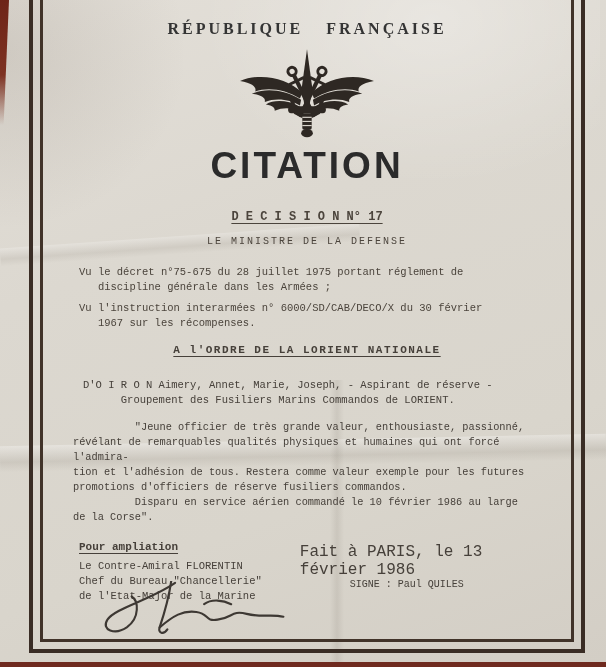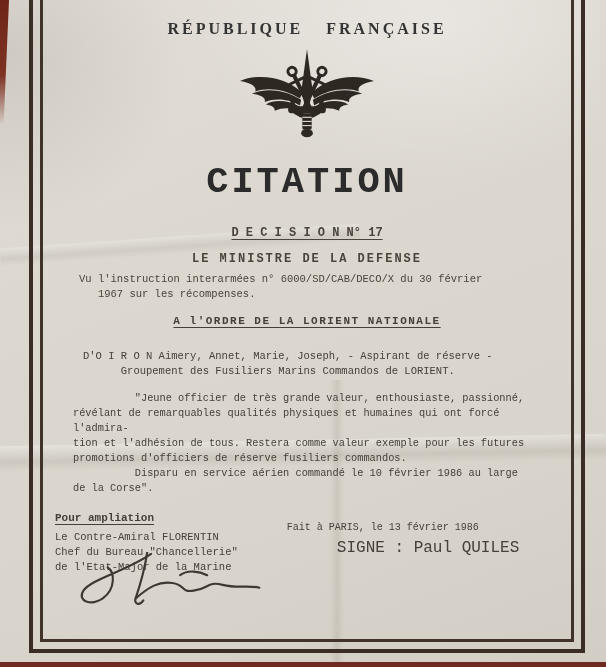--- a/index.html
+++ b/index.html
@@ -26,39 +26,39 @@
   .frame{position:absolute;top:-28px;left:29px;right:21px;bottom:9px;
       border:4px solid #3a2d25;}
   .frame-inner{position:absolute;inset:7px;border:3px solid #413329;}
   .content{position:absolute;inset:0;padding:0 12px;}
   .center{text-align:center;}
   .pre{white-space:pre-wrap;}
   .u{text-decoration:underline;text-underline-offset:3px;}
   .header{margin-top:34px;font-family:"Liberation Serif","DejaVu Serif",serif;
       font-weight:bold;font-size:16px;letter-spacing:3px;word-spacing:16px;color:#343434;}
   .emblem{display:block;margin:10px auto 0;}
-  .title{margin-top:20px;font-family:Liberation Mono, monospace;
+  .title{margin-top:4px;font-family:Liberation Sans, sans-serif;
       font-weight:bold;font-size:37px;line-height:40px;letter-spacing:3px;color:#2b2b2b;}
   .decision{margin-top:24px;font-size:12px;font-weight:bold;color:#4b443c;}
-  .minister{margin-top:12px;font-size:12px;letter-spacing:2px;color:#4b443c;font-weight:bold;}
+  .minister{margin-top:12px;font-size:10px;letter-spacing:2px;color:#4b443c;}
   .vu{font-size:10.5px;line-height:15px;margin-left:24px;color:#4b443c;}
   .vu1{margin-top:18px;}
   .vu2{margin-top:6px;}
   .cite{margin-top:20px;font-size:12px;font-weight:bold;}
   .order{margin-top:13px;font-size:11px;letter-spacing:1.5px;font-weight:bold;}
   .recipient{margin-top:22px;margin-left:28px;font-size:10.5px;line-height:15px;}
   .quote{margin-top:12px;margin-left:18px;margin-right:2px;font-size:10.3px;line-height:15px;}
   .bottom{position:relative;margin-top:16px;display:flex;}
-  .bcol-left{width:46%;position:relative;margin-left:0;}
+  .bcol-left{width:46%;position:relative;margin-left:24px;}
   .bcol-right{width:54%;}
   .amp{font-size:11px;font-weight:bold;}
   .officer{margin-top:6px;font-size:10.5px;line-height:15px;}
   .sig{position:absolute;left:6px;top:40px;pointer-events:none;}
-  .faitdate{margin-top:10px;font-size:10px;}
-  .signed{margin-top:6px;font-size:16px;padding-left:50px;}
+  .faitdate{margin-top:2px;font-size:16px;}
+  .signed{margin-top:0;font-size:10px;padding-left:50px;}
 </style>
 </head>
 <body>
 
 <div class="photo">
 
   <div class="crease shine"></div>
   <div class="crease crease-topleft"></div>
   <div class="crease crease-h2"></div>
   <div class="crease crease-h"></div>
@@ -109,20 +109,22 @@
           </g>
           <ellipse cx="120" cy="145" rx="10" ry="7"></ellipse>
         </svg>
 
         <div class="title center">CITATION</div>
 
         <div class="decision center u">D E C I S I O N  N° 17</div>
 
         <div class="minister center">LE MINISTRE DE LA DEFENSE</div>
 
+        <div class="vu vu1 pre">Vu le décret n°75-675 du 28 juillet 1975 portant réglement de
+   discipline générale dans les Armées ;</div>
 
         <div class="vu vu2 pre">Vu l'instruction interarmées n° 6000/SD/CAB/DECO/X du 30 février
    1967 sur les récompenses.</div>
 
 
         <div class="order center u">A l'ORDRE DE LA LORIENT NATIONALE</div>
 
         <div class="recipient pre">D'O I R O N Aimery, Annet, Marie, Joseph, - Aspirant de réserve -
       Groupement des Fusiliers Marins Commandos de LORIENT.</div>
 

